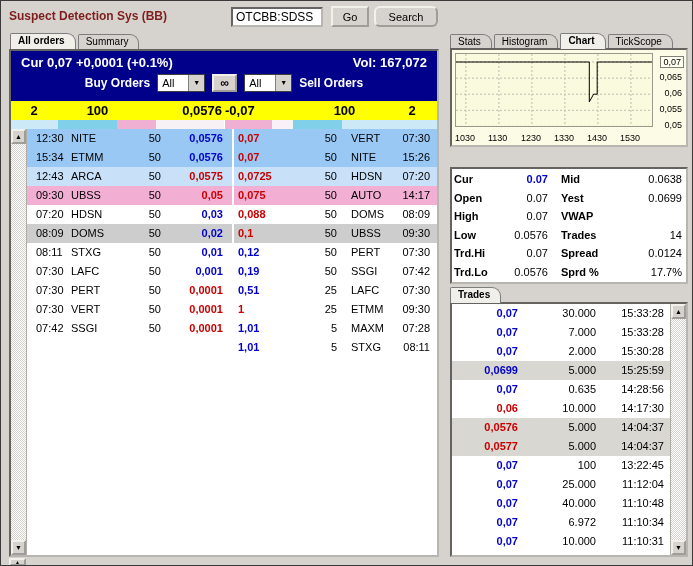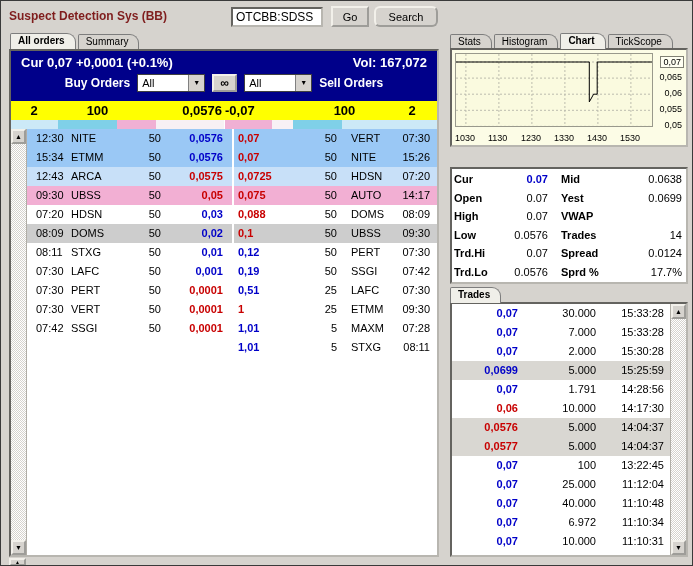--- a/index.html
+++ b/index.html
@@ -22,21 +22,21 @@
   #chart-tabs { left:449px; top:32px; }
   #info-tabs { left:449px; top:151px; }
   #trades-tab-row { left:449px; top:286px; }
 
   
   #book-frame { position:absolute; left:8px; top:48px; width:430px; height:508px; border:2px inset #b8b6b0; background:#14532d; display:flex; flex-direction:column; z-index:2; }
   .quote-banner { background:#00008A; color:#fff; height:50px; flex:0 0 auto; }
   .banner-row1 { display:flex; justify-content:space-between; padding:4px 10px 0 10px; font-size:13px; font-weight:bold; }
   .banner-row2 { display:flex; justify-content:center; align-items:center; gap:7px; height:26px; font-size:12px; font-weight:bold; }
   .dd { display:inline-flex; height:18px; border:1px solid #404040; background:#fff; font-weight:normal; }
-  .dd-val { width:50px; font-size:11px; color:#000; padding:2px 2px 0 4px; background:#fff; }
+  .dd-val { width:30px; font-size:11px; color:#000; padding:2px 2px 0 4px; background:#fff; }
   .dd-arrow { width:16px; background:#D6D3CE; border-left:1px solid #808080; font-size:7px; line-height:16px; text-align:center; color:#000; }
   .link-btn { width:25px; height:18px; font-size:12px; font-weight:bold; line-height:13px; }
 
   .summary-bar { display:flex; height:19px; background:#FFFF00; font-size:13px; font-weight:bold; color:#000; flex:0 0 auto; }
   .sum-left, .sum-right { width:50%; display:grid; align-items:center; line-height:19px; }
   .sum-left { grid-template-columns:46px 1fr 86px; }
   .sum-right { grid-template-columns:78px 1fr 50px; }
   .sum-c { text-align:center; } .sum-r { text-align:right; padding-right:2px; } .sum-l { text-align:left; padding-left:1px; }
 
   .depth { display:flex; height:9px; flex:0 0 auto; }
@@ -442,21 +442,21 @@
         </div>
 
         <div class="trow bg-gray">
           <span class="pr pc-blue">0,0699</span>
           <span class="sz">5.000</span>
           <span class="tm">15:25:59</span>
         </div>
 
         <div class="trow bg-white">
           <span class="pr pc-blue">0,07</span>
-          <span class="sz">1.791</span>
+          <span class="sz">0.635</span>
           <span class="tm">14:28:56</span>
         </div>
 
         <div class="trow bg-white">
           <span class="pr pc-red">0,06</span>
           <span class="sz">10.000</span>
           <span class="tm">14:17:30</span>
         </div>
 
         <div class="trow bg-gray">

